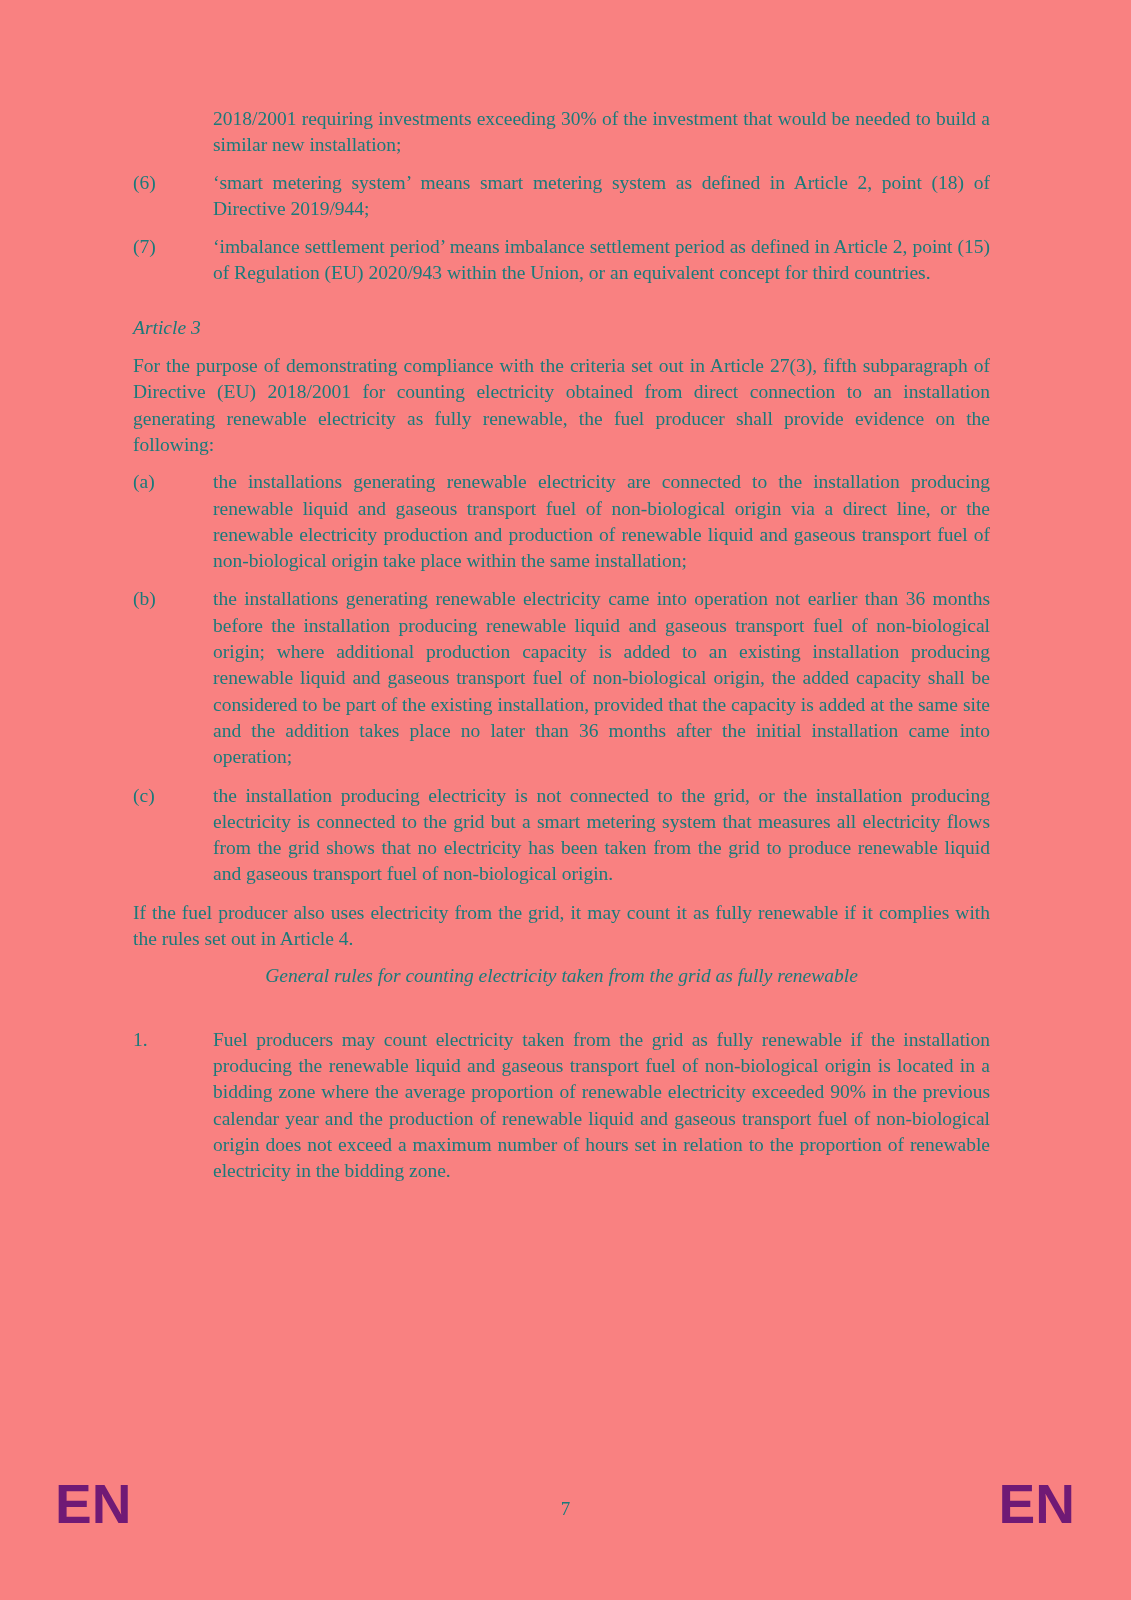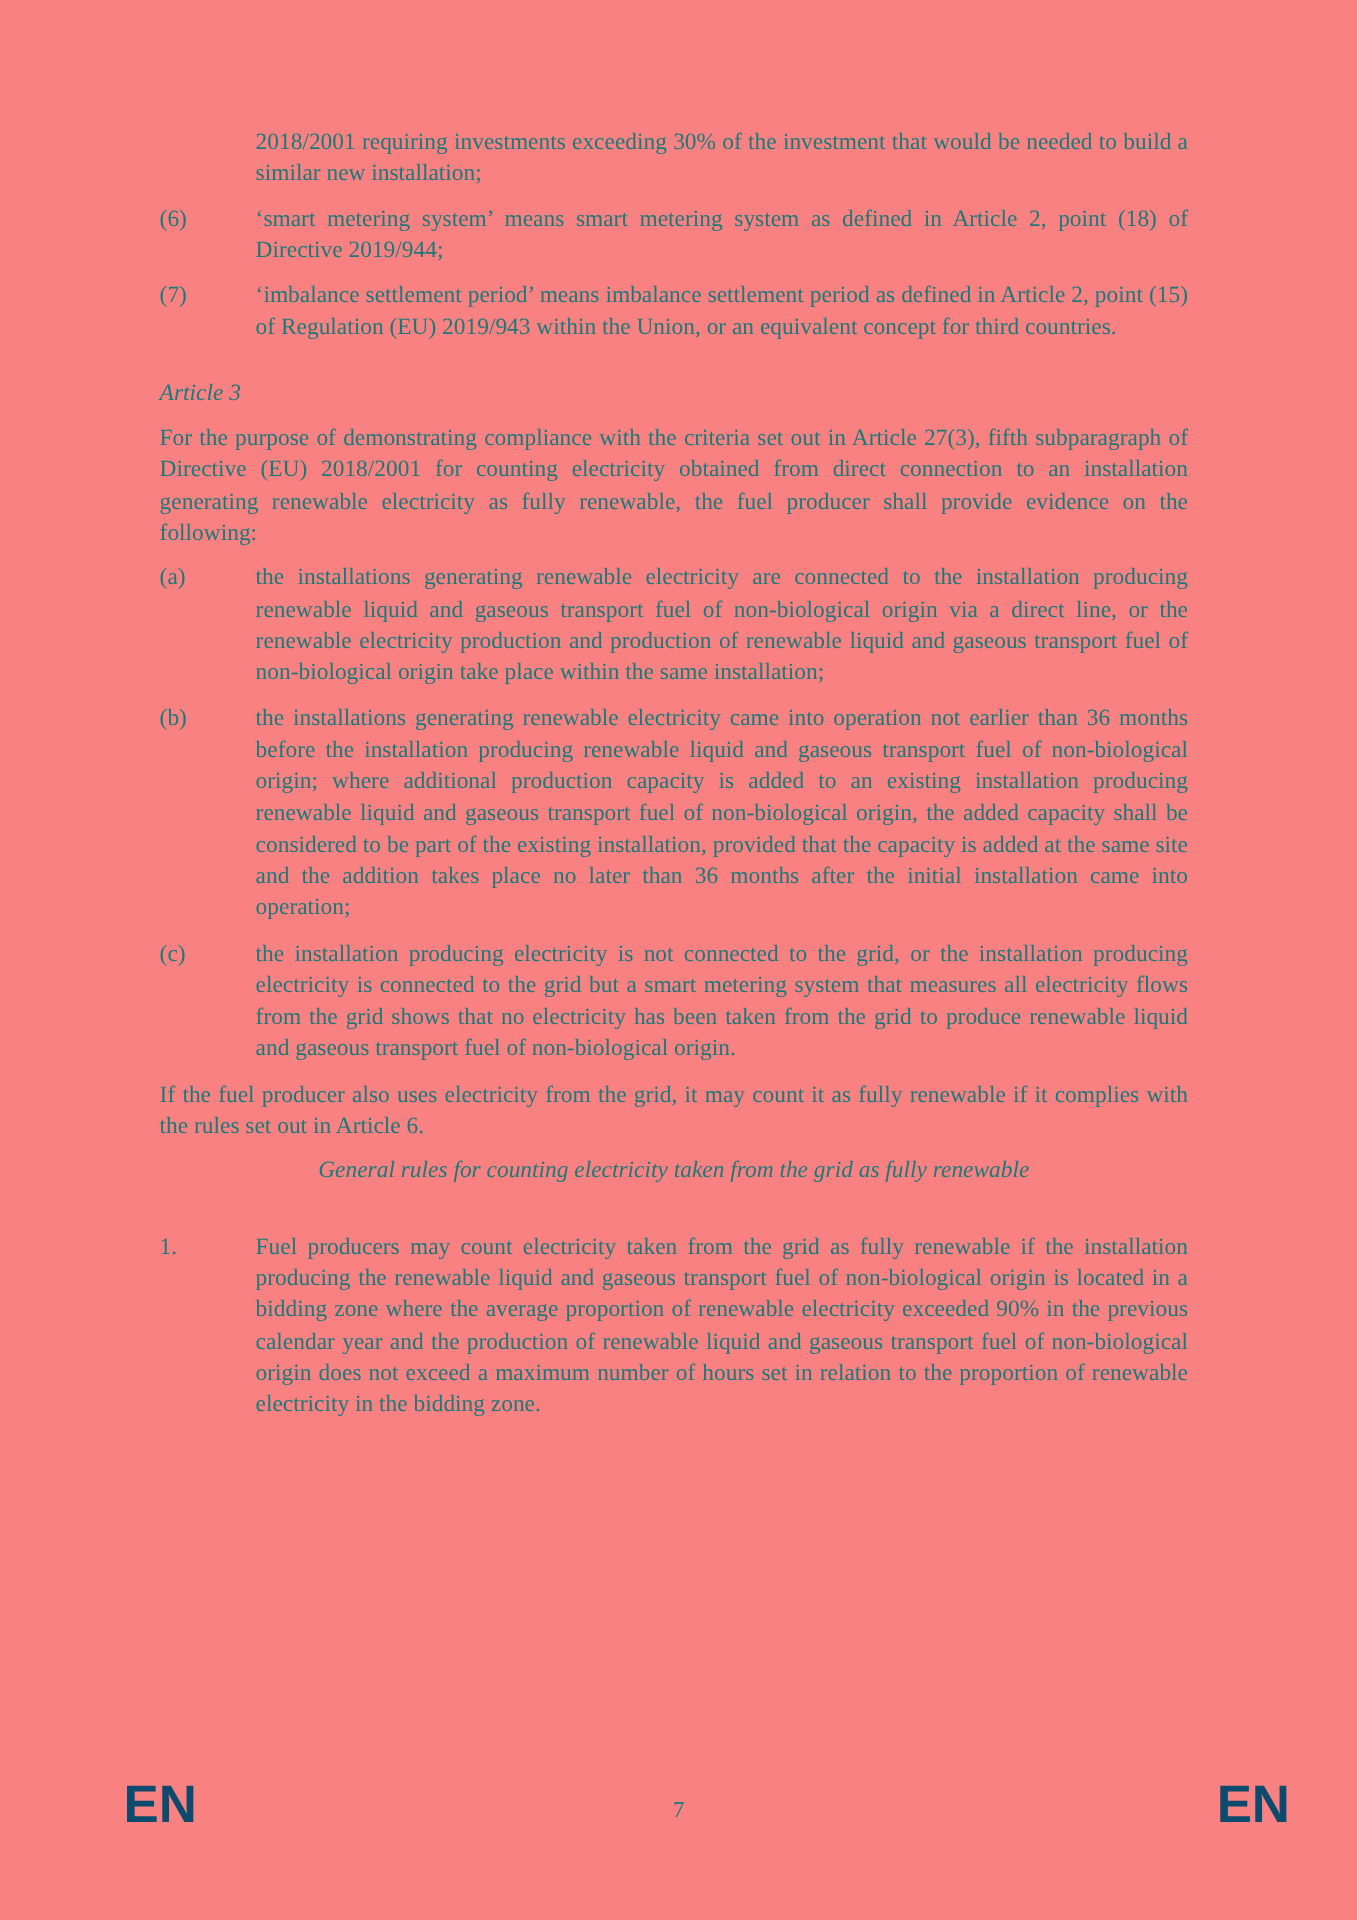--- a/index.html
+++ b/index.html
@@ -63,25 +63,24 @@
     font-style: italic;
   }
   .article-subtitle.a4 {
     margin-bottom: 37px;
     font-style: italic;
   }
   .footer-lang {
     position: absolute;
     font-family: "Liberation Sans", "DejaVu Sans", sans-serif;
     font-weight: bold;
-    font-size: 44px;
+    font-size: 55px;
     line-height: 44px;
-    color: #0c4a6e;
+    color: #701a75;
     letter-spacing: 0px;
-    margin-left: 48px;
   }
   .footer-lang.left  { left: 55px;  top: 1482px; }
   .footer-lang.right { right: 56px; top: 1482px; }
   .page-number {
     position: absolute;
     top: 1498px;
     left: 0;
     width: 100%;
     text-align: center;
     font-size: 19px;
@@ -96,21 +95,21 @@
 
     <p class="para cont">2018/2001 requiring investments exceeding 30% of the investment that would be needed to build a similar new installation;</p>
 
     <div class="li">
       <div class="li-label">(6)</div>
       <p class="li-text">‘smart metering system’ means smart metering system as defined in Article 2, point (18) of Directive 2019/944;</p>
     </div>
 
     <div class="li">
       <div class="li-label">(7)</div>
-      <p class="li-text">‘imbalance settlement period’ means imbalance settlement period as defined in Article 2, point (15) of Regulation (EU) 2019/943 within the Union, or an equivalent concept for third countries.</p>
+      <p class="li-text">‘imbalance settlement period’ means imbalance settlement period as defined in Article 2, point (15) of Regulation (EU) 2020/943 within the Union, or an equivalent concept for third countries.</p>
     </div>
 
     <h2 class="article-heading">Article 3</h2>
 
 
     <p class="para intro">For the purpose of demonstrating compliance with the criteria set out in Article 27(3), fifth subparagraph of Directive (EU) 2018/2001 for counting electricity obtained from direct connection to an installation generating renewable electricity as fully renewable, the fuel producer shall provide evidence on the following:</p>
 
     <div class="li">
       <div class="li-label">(a)</div>
       <p class="li-text">the installations generating renewable electricity are connected to the installation producing renewable liquid and gaseous transport fuel of non-biological origin via a direct line, or the renewable electricity production and production of renewable liquid and gaseous transport fuel of non-biological origin take place within the same installation;</p>
@@ -119,21 +118,21 @@
     <div class="li">
       <div class="li-label">(b)</div>
       <p class="li-text">the installations generating renewable electricity came into operation not earlier than 36 months before the installation producing renewable liquid and gaseous transport fuel of non-biological origin; where additional production capacity is added to an existing installation producing renewable liquid and gaseous transport fuel of non-biological origin, the added capacity shall be considered to be part of the existing installation, provided that the capacity is added at the same site and the addition takes place no later than 36 months after the initial installation came into operation;</p>
     </div>
 
     <div class="li">
       <div class="li-label">(c)</div>
       <p class="li-text">the installation producing electricity is not connected to the grid, or the installation producing electricity is connected to the grid but a smart metering system that measures all electricity flows from the grid shows that no electricity has been taken from the grid to produce renewable liquid and gaseous transport fuel of non-biological origin.</p>
     </div>
 
-    <p class="para">If the fuel producer also uses electricity from the grid, it may count it as fully renewable if it complies with the rules set out in Article 6.</p>
+    <p class="para">If the fuel producer also uses electricity from the grid, it may count it as fully renewable if it complies with the rules set out in Article 4.</p>
 
 
     <p class="article-subtitle a4">General rules for counting electricity taken from the grid as fully renewable</p>
 
     <div class="li">
       <div class="li-label">1.</div>
       <p class="li-text">Fuel producers may count electricity taken from the grid as fully renewable if the installation producing the renewable liquid and gaseous transport fuel of non-biological origin is located in a bidding zone where the average proportion of renewable electricity exceeded 90% in the previous calendar year and the production of renewable liquid and gaseous transport fuel of non-biological origin does not exceed a maximum number of hours set in relation to the proportion of renewable electricity in the bidding zone.</p>
     </div>
 
   </div>

